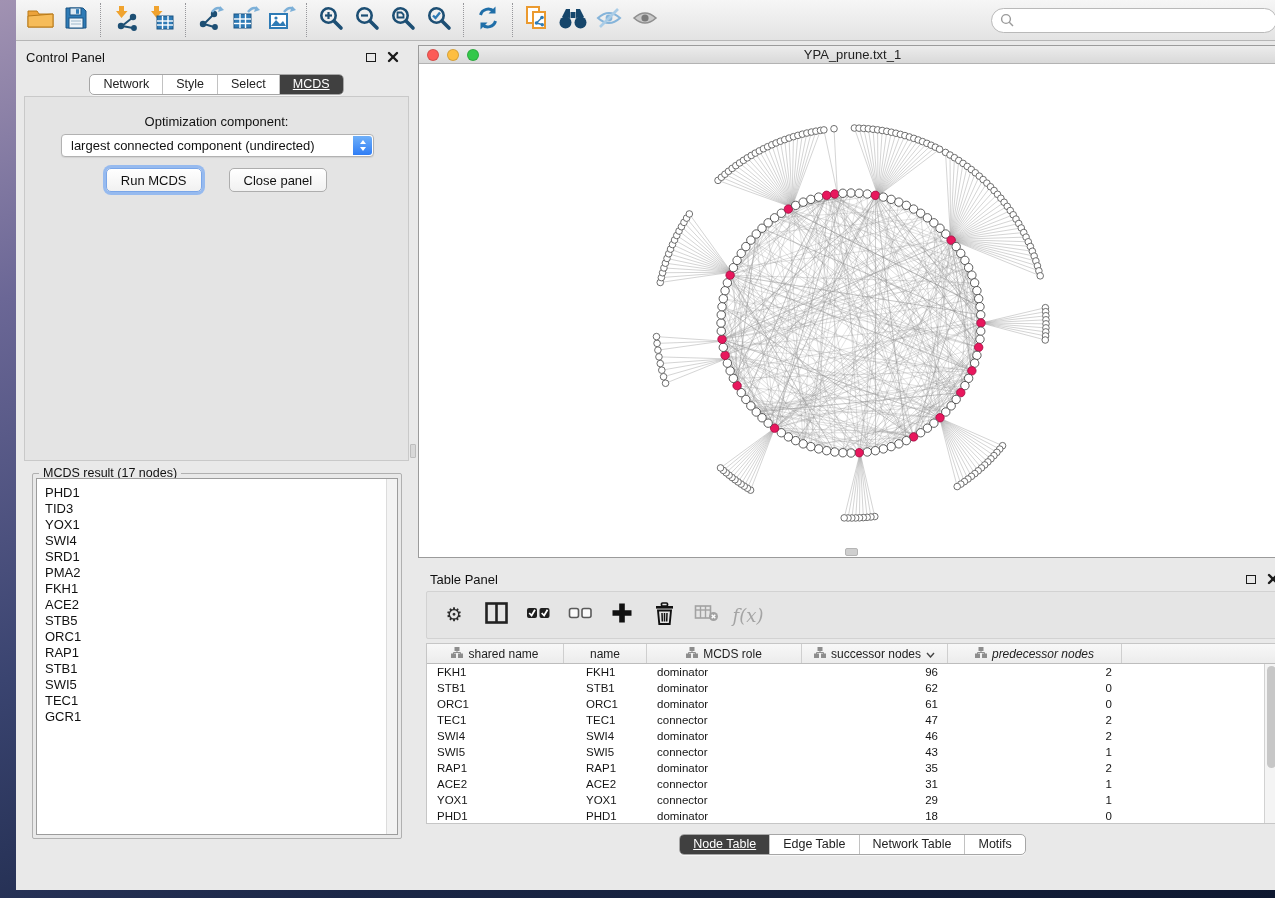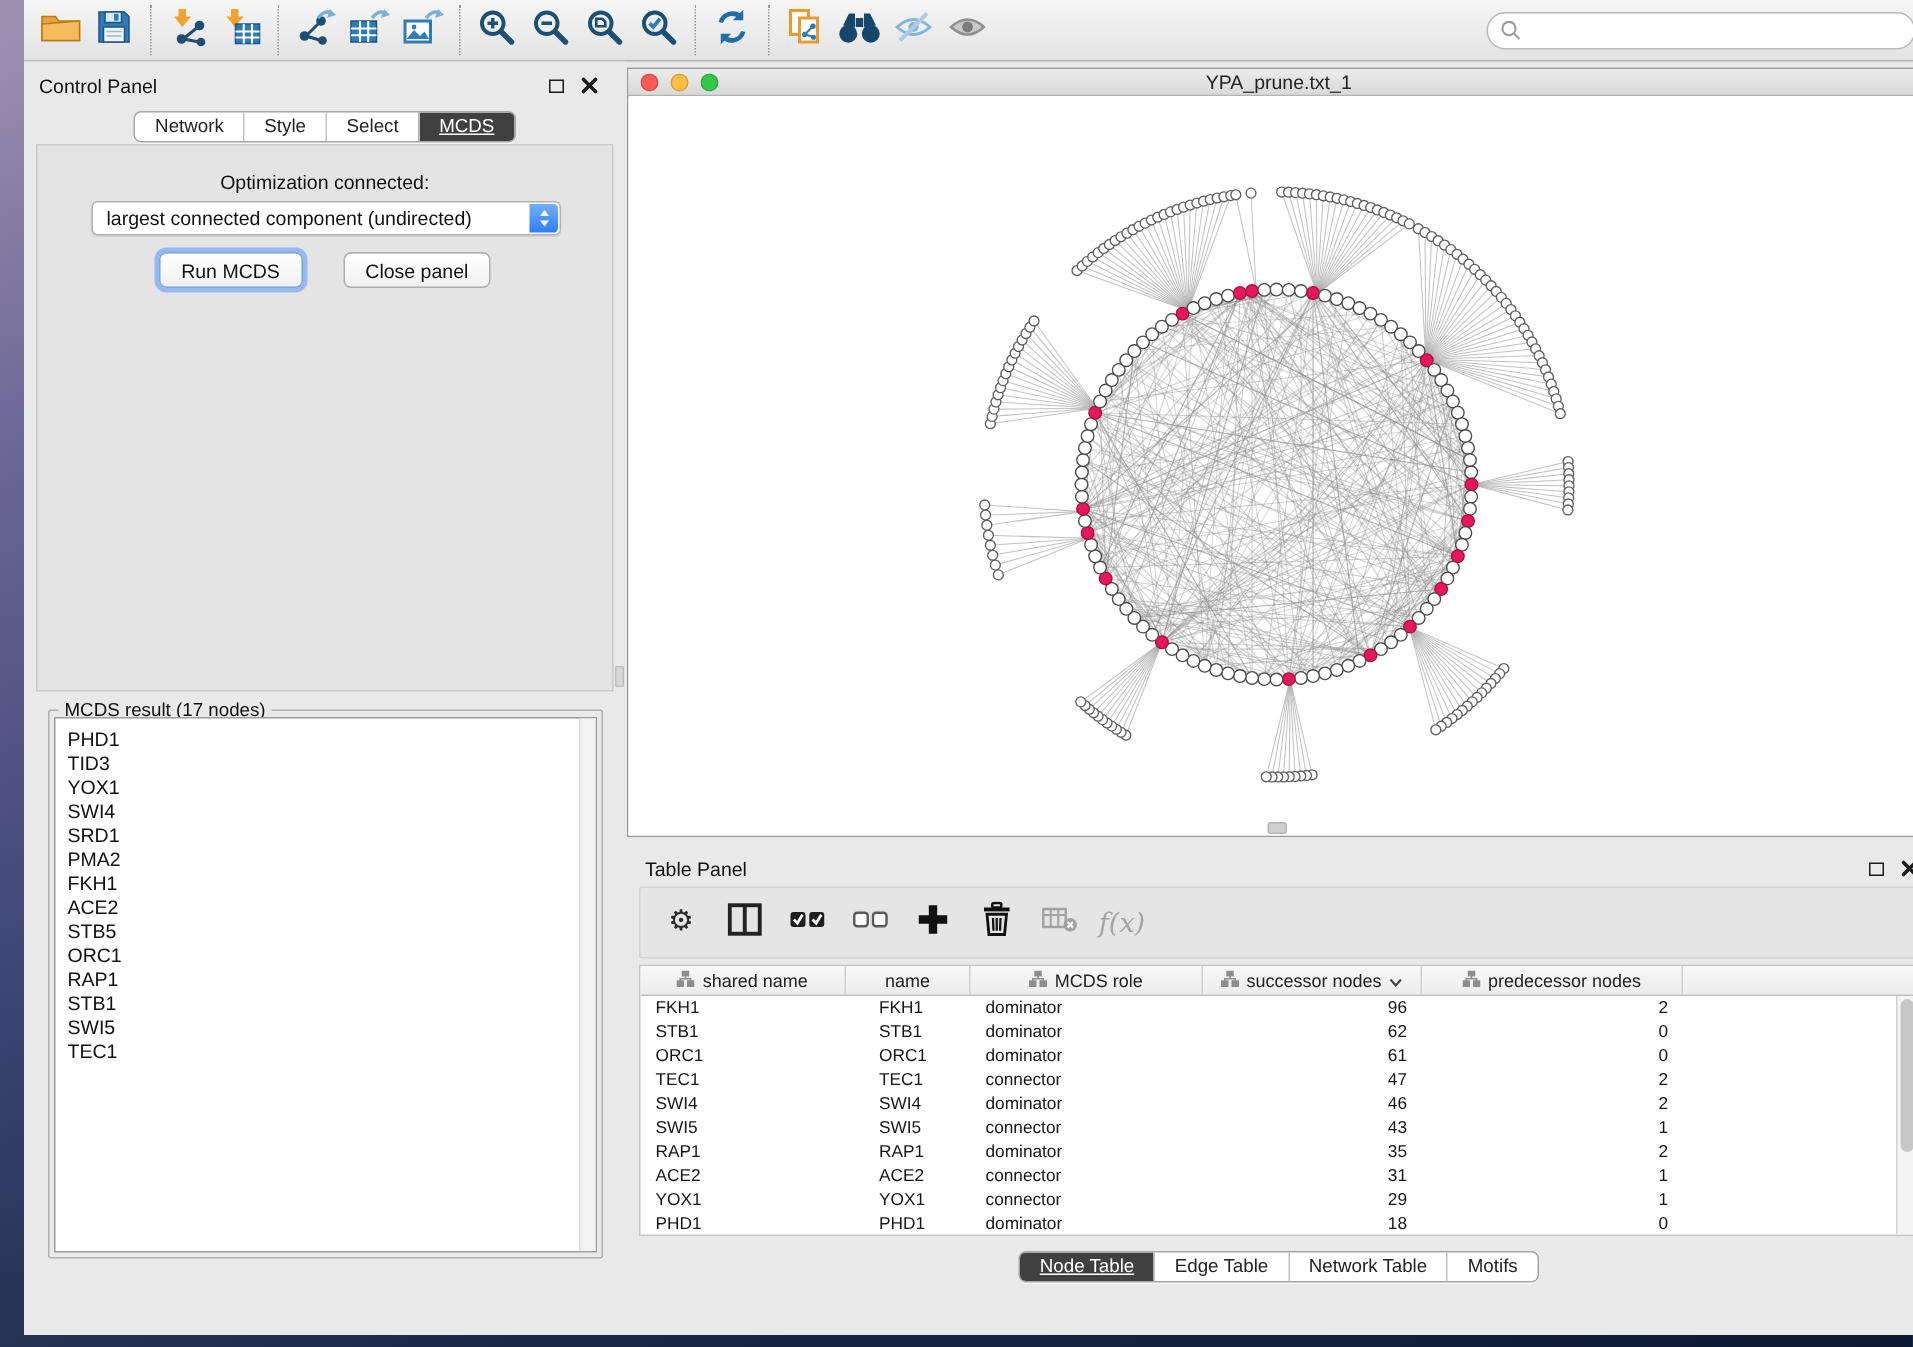--- a/index.html
+++ b/index.html
@@ -309,21 +309,21 @@
     <div id="cp-tabs">
         <div class="seg" id="cp-tabseg">
           <button class="tab">Network</button>
           <button class="tab">Style</button>
           <button class="tab">Select</button>
           <button class="tab sel">MCDS</button>
         </div>
       </div>
 
     <div id="cp-content">
-      <div id="opt-label">Optimization connected:</div>
+      <div id="opt-label">Optimization component:</div>
       <div class="mselect">
         <span>largest connected component (undirected)</span>
         <span class="stepper">
             <span class="tri-up"></span>
             <span class="tri-dn"></span>
           </span>
       </div>
       <div id="cp-buttons">
         <button class="btn focusring">Run MCDS</button>
         <button class="btn">Close panel</button>
@@ -340,20 +340,21 @@
           <div class="item">SRD1</div>
           <div class="item">PMA2</div>
           <div class="item">FKH1</div>
           <div class="item">ACE2</div>
           <div class="item">STB5</div>
           <div class="item">ORC1</div>
           <div class="item">RAP1</div>
           <div class="item">STB1</div>
           <div class="item">SWI5</div>
           <div class="item">TEC1</div>
+          <div class="item">GCR1</div>
         </div>
       <div id="mcds-scroll"></div>
     </div>
   </div>
   <div id="v-split"></div>
 
   <div id="net-window">
     <div id="net-titlebar">
       <div id="net-title">YPA_prune.txt_1</div>
       <span id="tl-wrap" style="display:flex; z-index:2;">
@@ -1258,21 +1259,21 @@
                   <rect x="0.5" y="7" width="4" height="3.5"></rect>
                   <rect x="7.5" y="7" width="4" height="3.5"></rect>
                   <path d="M6 3.5 V5.5 M2.5 7 V5.5 H9.5 V7" fill="none" stroke-width="1"></path>
                 </g>
               </svg></span>
             <span>successor nodes</span>
             <span><svg width="9" height="6" viewBox="0 0 9 6">
                 <polyline points="1,1 4.5,5 8,1" fill="none" stroke="#444" stroke-width="1.4"></polyline>
               </svg></span>
           </div>
-          <div class="th" style="width: 174px;">
+          <div class="th" style="width: 174px; font-style: italic;">
             <span><svg width="12" height="11" viewBox="0 0 12 11">
                 <g fill="#8d8d8d" stroke="#8d8d8d">
                   <rect x="4" y="0.5" width="4" height="3"></rect>
                   <rect x="0.5" y="7" width="4" height="3.5"></rect>
                   <rect x="7.5" y="7" width="4" height="3.5"></rect>
                   <path d="M6 3.5 V5.5 M2.5 7 V5.5 H9.5 V7" fill="none" stroke-width="1"></path>
                 </g>
               </svg></span>
             <span>predecessor nodes</span>
           </div>

